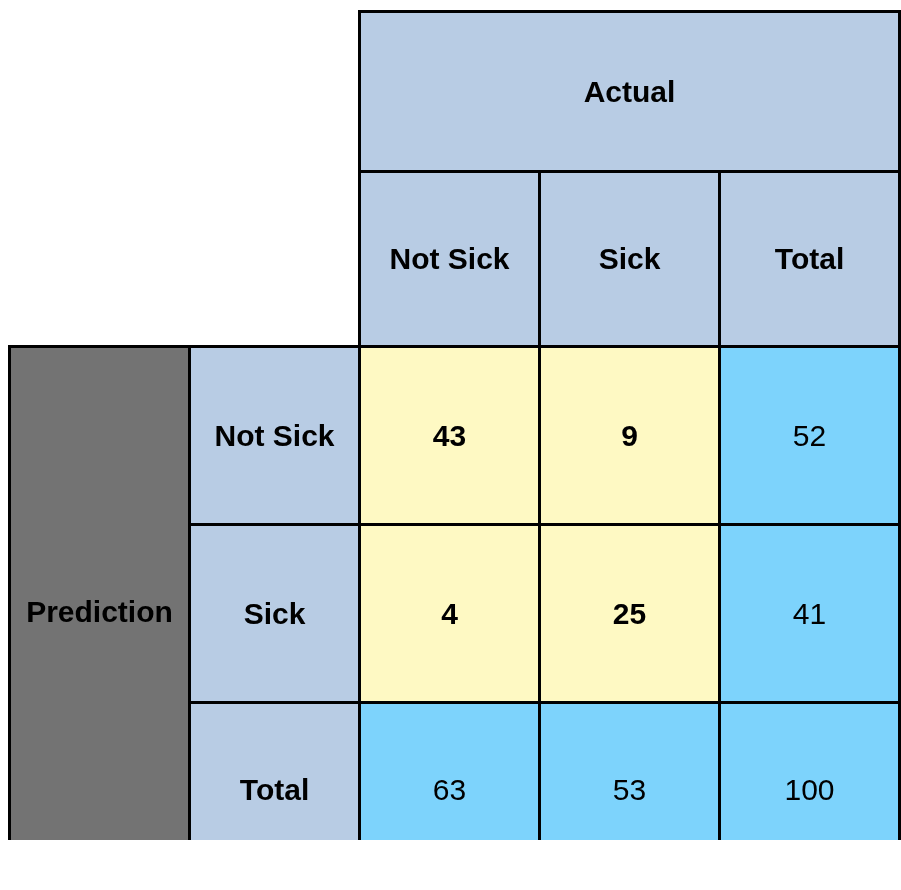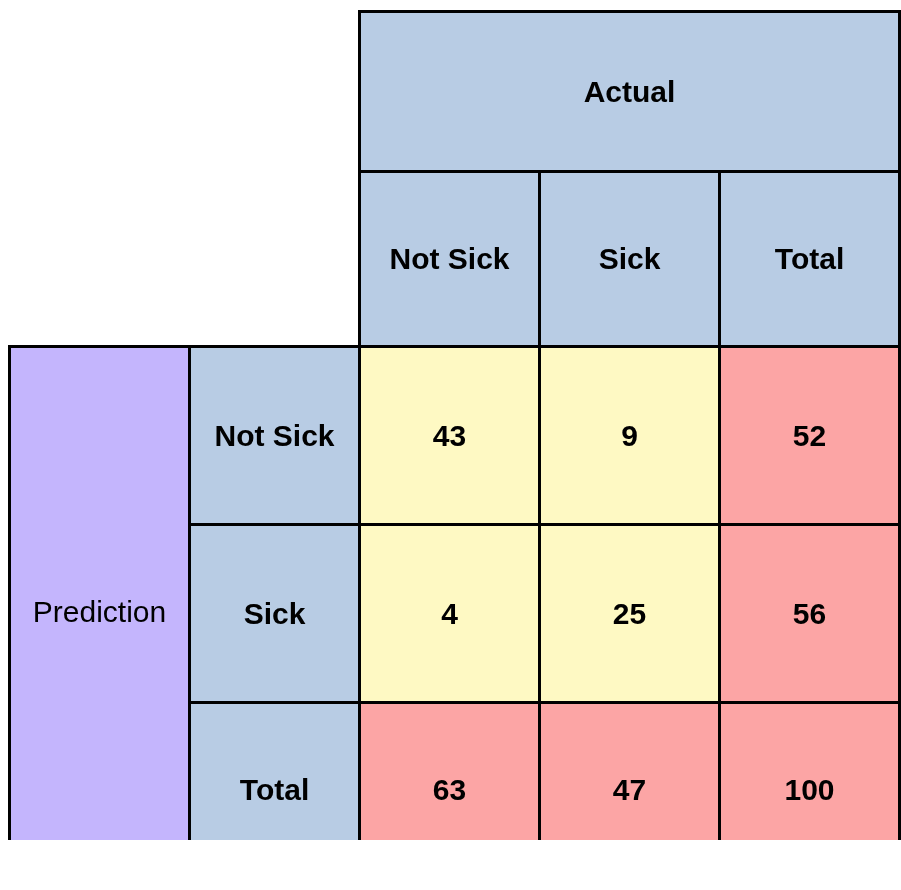--- a/index.html
+++ b/index.html
@@ -34,30 +34,30 @@
   }
   .hdr1 {
     background: #b8cce4;
     font-weight: 700;
   }
   .hdr2 {
     background: #b8cce4;
     font-weight: 700;
   }
   .rowhdr1 {
-    background: #c4b5fd;
-    font-weight: 400;
+    background: #737373;
+    font-weight: 700;
   }
   .rowhdr2 {
     background: #b8cce4;
     font-weight: 700;
   }
   .cell {
-    background: #fca5a5;
-    font-weight: 700;
+    background: #7dd3fc;
+    font-weight: 400;
     font-size: 32px;
   }
   .confcell {
     background: #fef9c3;
     font-weight: 700;
     font-size: 32px;
     color: #c00000;
   }
   
   col.c0 { width: 180px; }
@@ -96,25 +96,25 @@
       <th class="rowhdr2">Not Sick</th>
       <td class="confcell">43</td>
       <td class="confcell">9</td>
       <td class="cell">52</td>
     </tr>
 
     <tr style="height:178px">
       <th class="rowhdr2">Sick</th>
       <td class="confcell">4</td>
       <td class="confcell">25</td>
-      <td class="cell">56</td>
+      <td class="cell">41</td>
     </tr>
 
     <tr style="height:175px">
       <th class="rowhdr2">Total</th>
       <td class="cell">63</td>
-      <td class="cell">47</td>
+      <td class="cell">53</td>
       <td class="cell">100</td>
     </tr>
 
   </tbody>
     </table>
 </div>
 
 </body></html>

